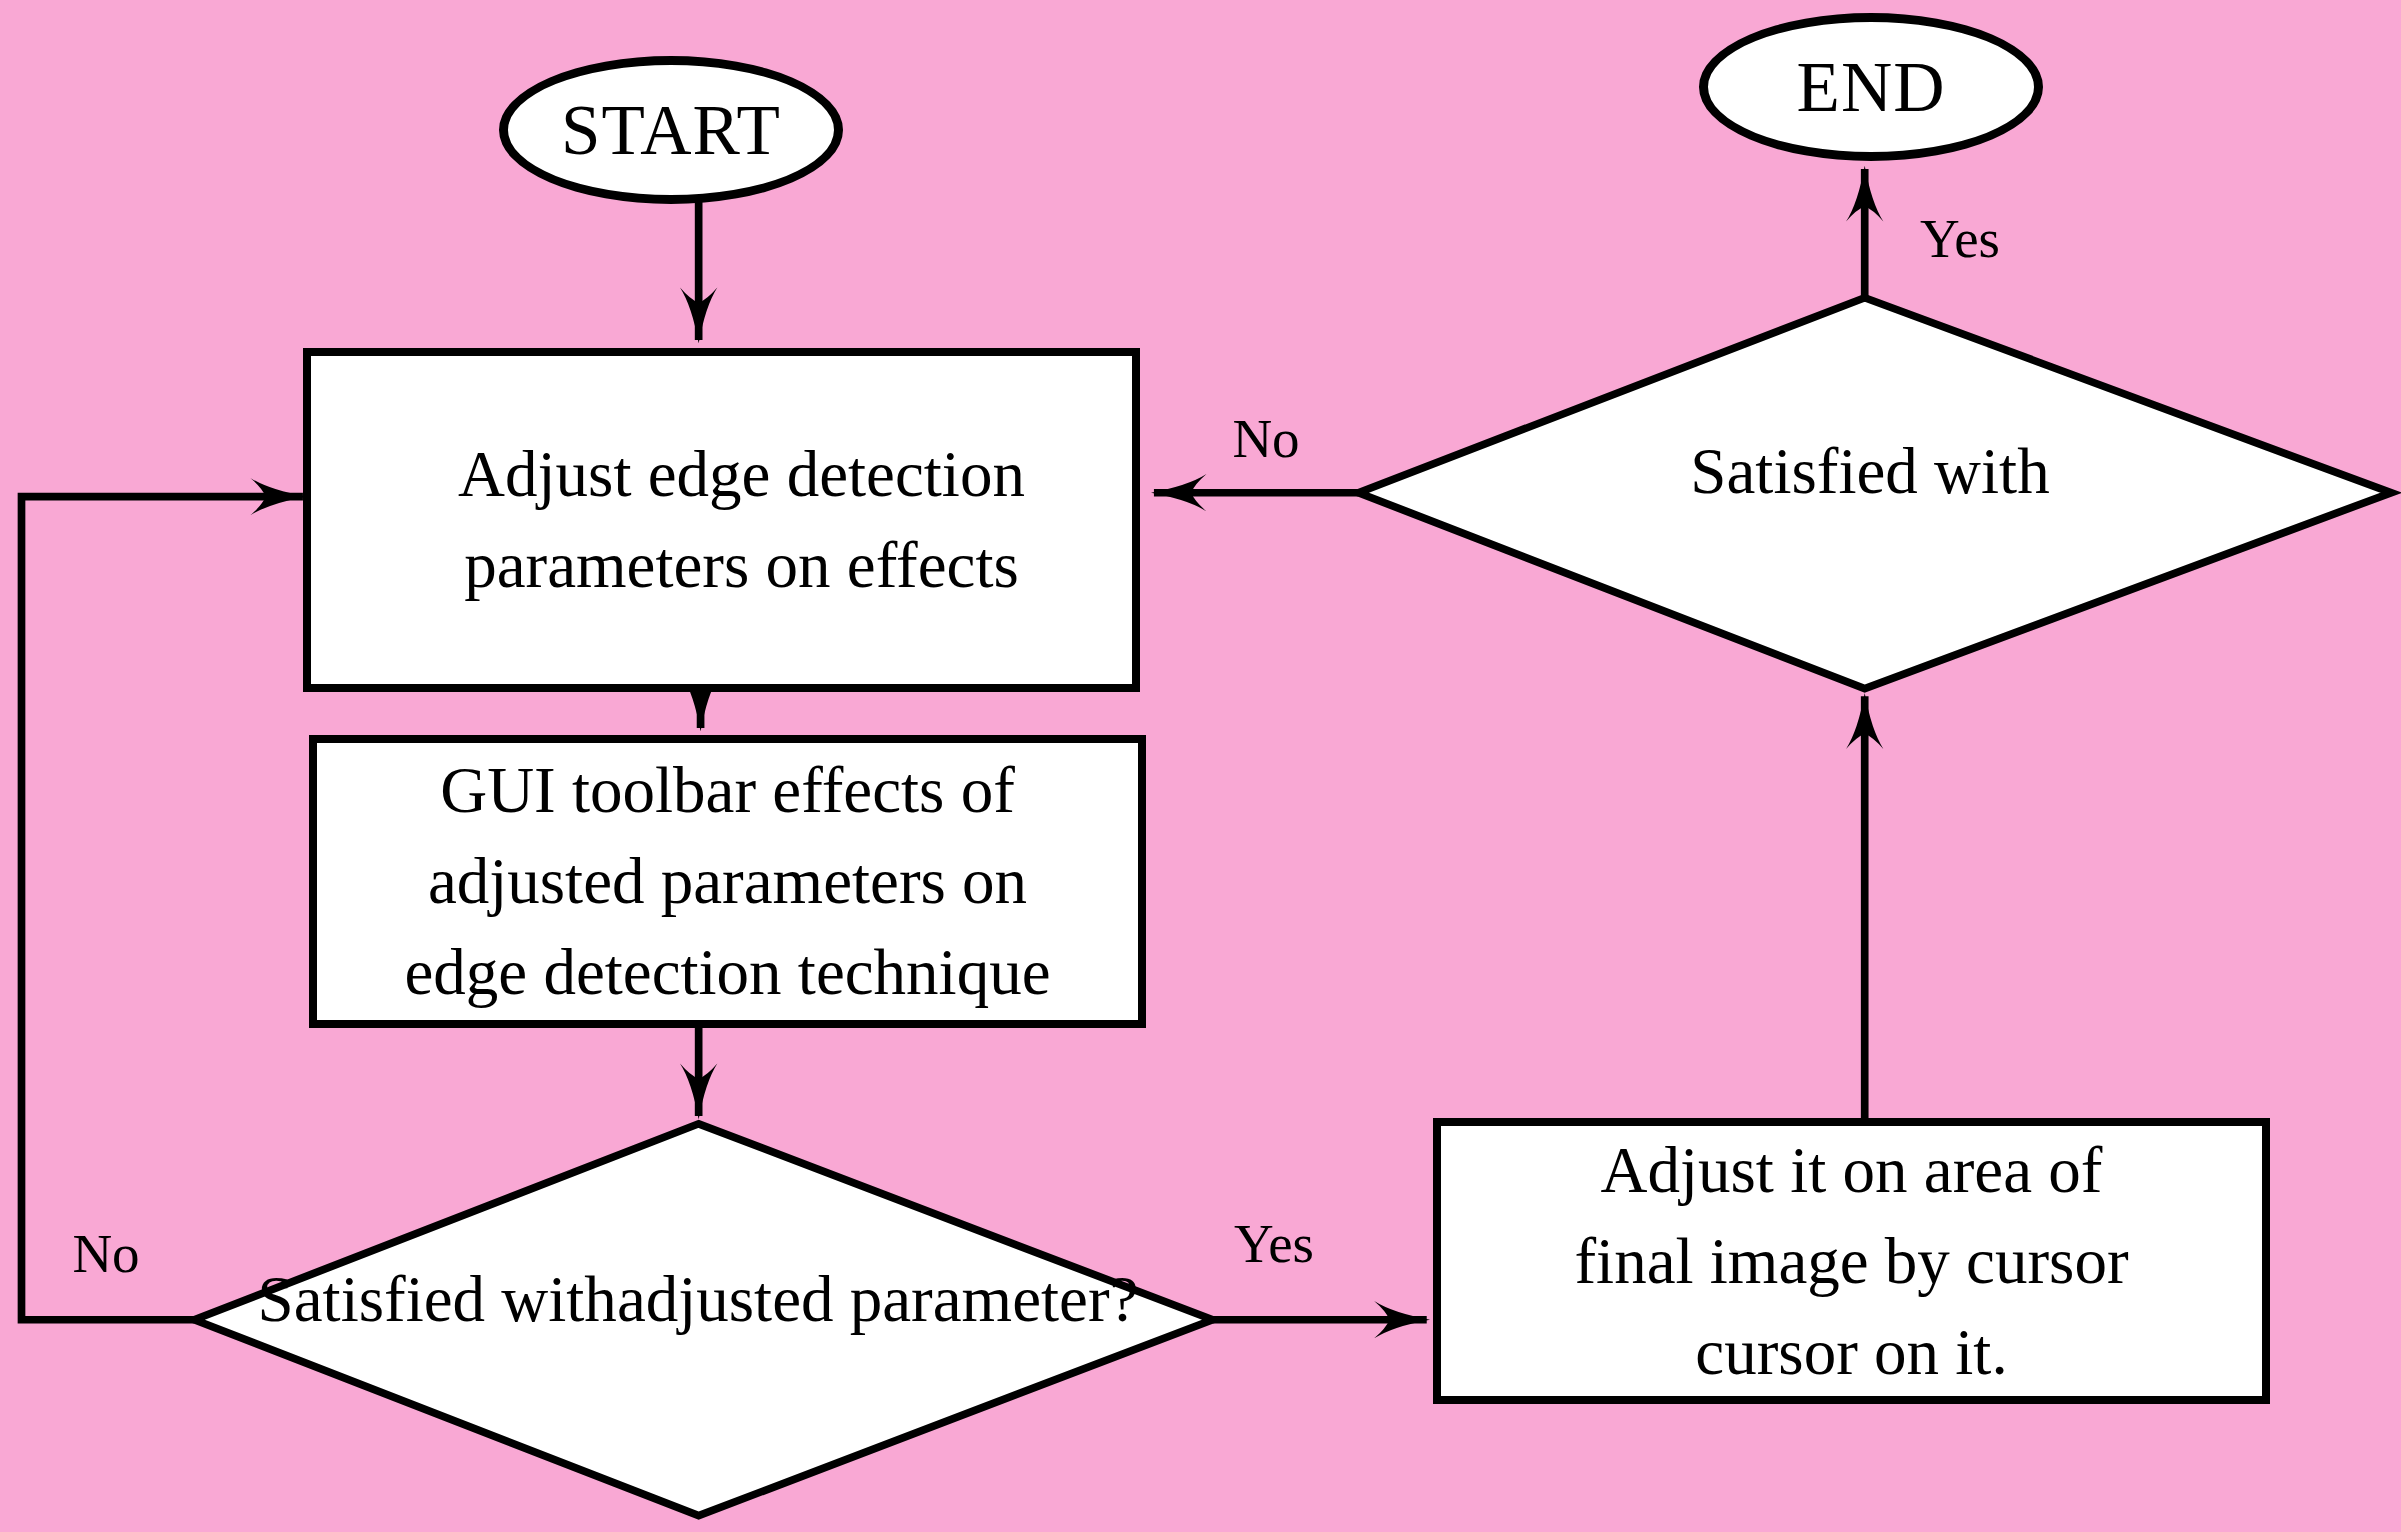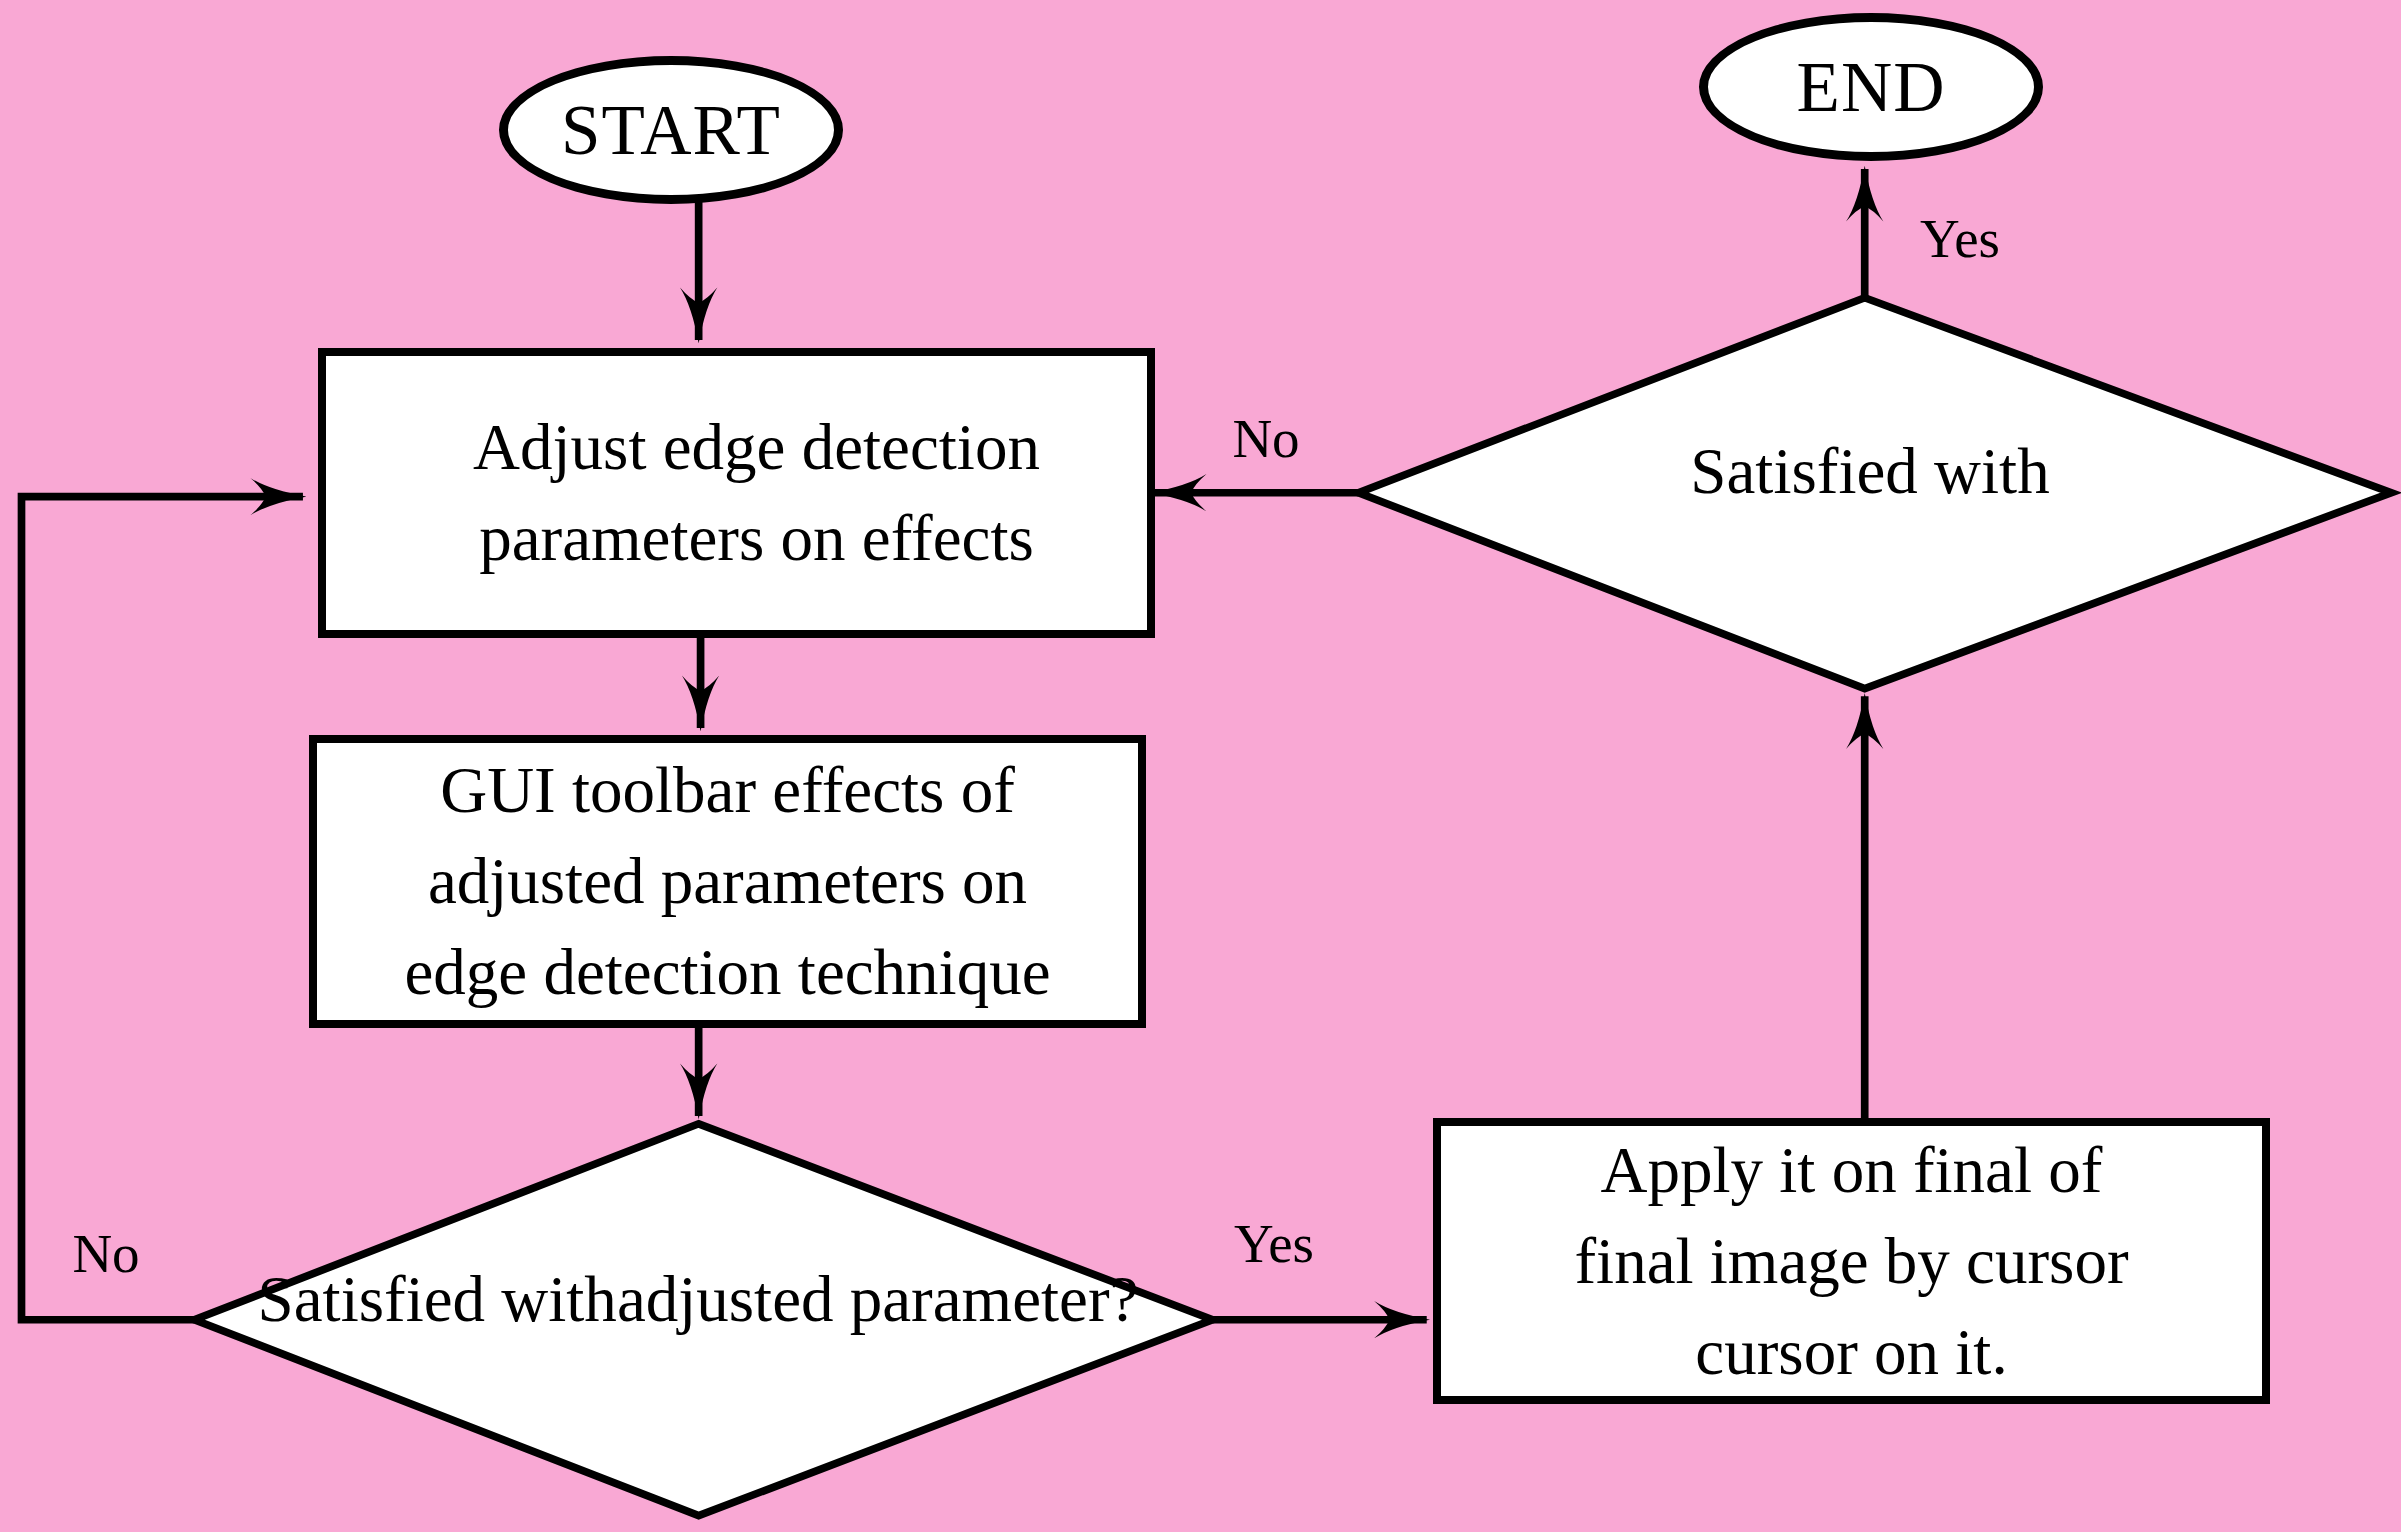--- a/index.html
+++ b/index.html
@@ -91,33 +91,33 @@
   </svg>
 
   <div class="node terminator" style="left:499px; top:56px; width:344px; height:148px;">
     <span class="ln">START</span>
   </div>
 
   <div class="node terminator" style="left:1699px; top:13.4px; width:344px; height:148px;">
     <span class="ln">END</span>
   </div>
 
-  <div class="node process" style="left:318px; top:348px; width:837px; height:290px;padding-left:40px;">
+  <div class="node process" style="left:303px; top:348px; width:837px; height:344px;padding-left:40px;">
     <span class="ln">Adjust edge detection</span>
     <span class="ln">parameters on effects</span>
   </div>
 
   <div class="node process" style="left:309px; top:735px; width:837px; height:293px;">
     <span class="ln">GUI toolbar effects of</span>
     <span class="ln">adjusted parameters on</span>
     <span class="ln">edge detection technique</span>
   </div>
 
   <div class="node process" style="left:1433px; top:1118px; width:837px; height:286px;">
-    <span class="ln">Apply it on final of</span>
+    <span class="ln">Adjust it on area of</span>
     <span class="ln">final image by cursor</span>
     <span class="ln">cursor on it.</span>
   </div>
 
   <div class="diamond-text" style="left:698px; top:1299px;">
     <span class="ln">Satisfied with</span>
     <span class="ln">adjusted parameter?</span>
   </div>
 
   <div class="diamond-text" style="left:1870px; top:471px;">

